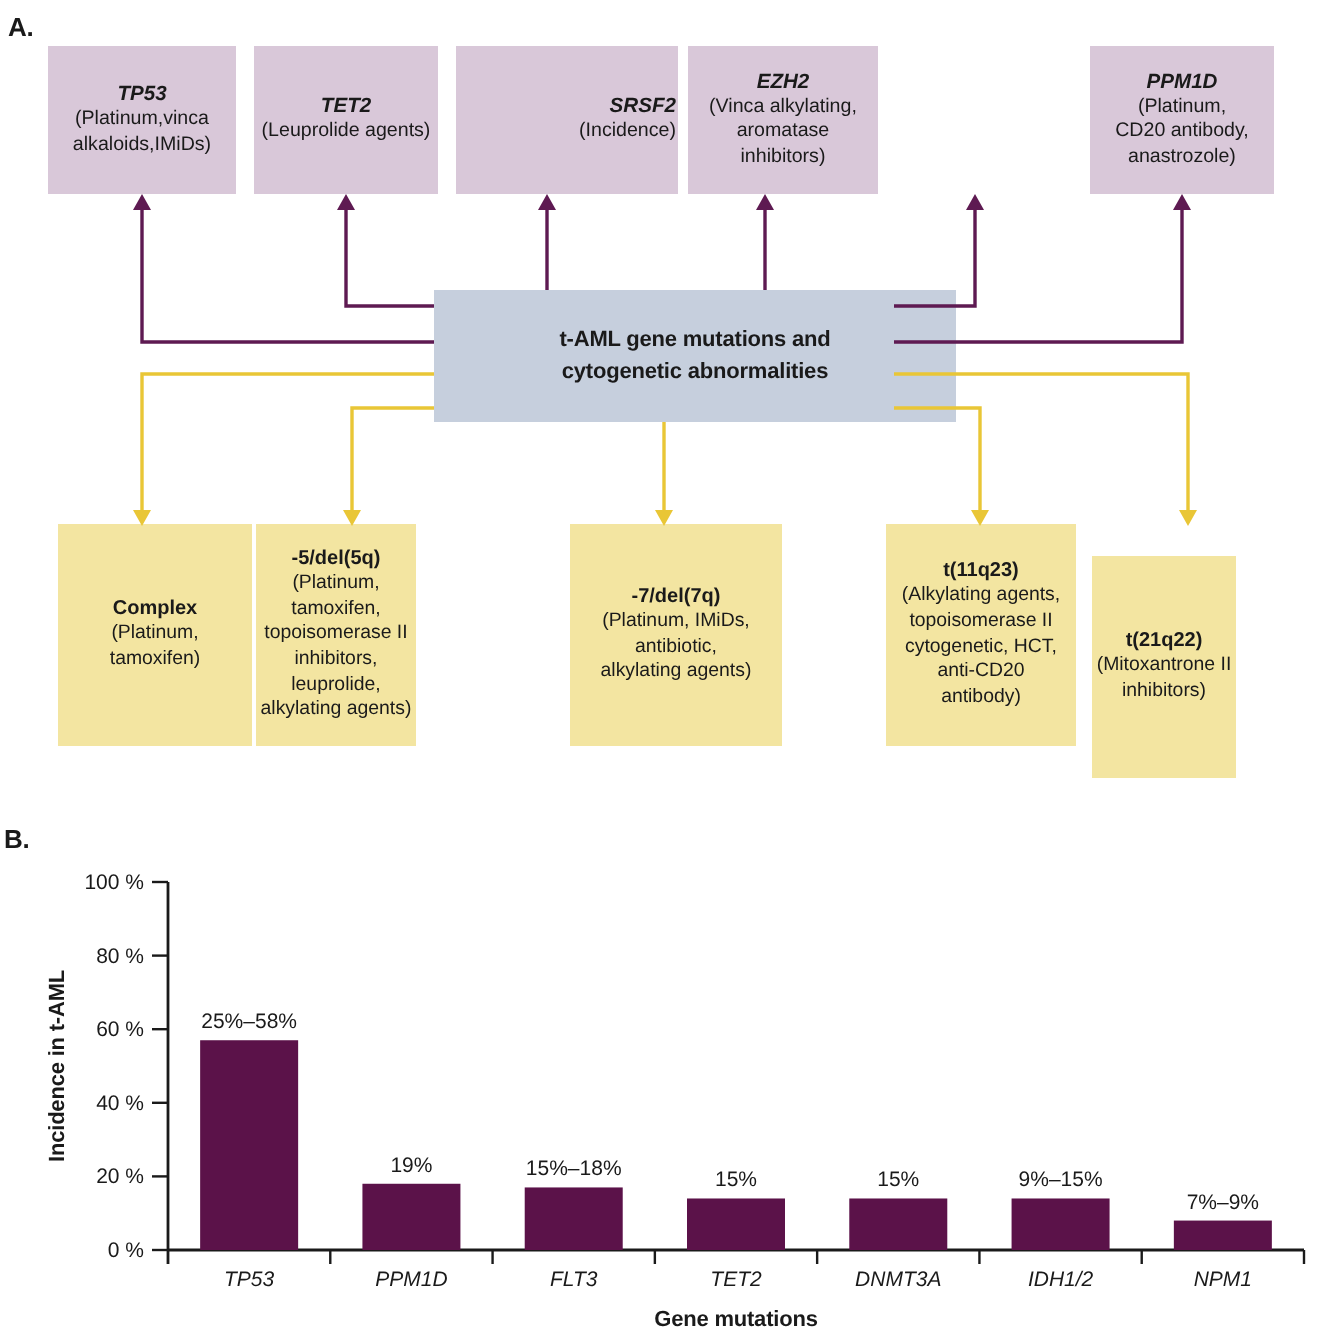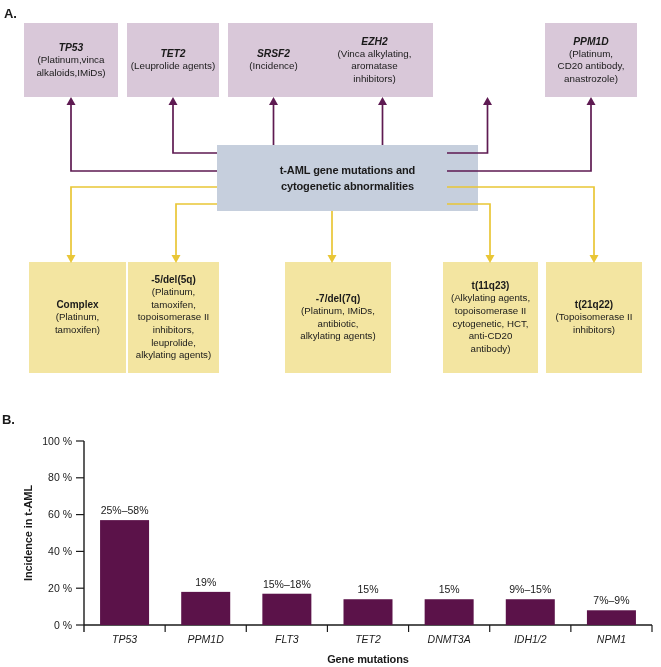--- a/index.html
+++ b/index.html
@@ -52,46 +52,46 @@
 
   <div class="gbox" style="left:24px;width:94px;">
     <div class="gene">TP53</div>
     <div class="detail">(Platinum,vinca
 alkaloids,IMiDs)</div>
   </div>
   <div class="gbox" style="left:127px;width:92px;">
     <div class="gene">TET2</div>
     <div class="detail">(Leuprolide agents)</div>
   </div>
-  <div class="gbox" style="left:228px;width:91px;">
+  <div class="gbox" style="left:228px;width:111px;align-items:flex-end;">
     <div class="gene">SRSF2</div>
     <div class="detail">(Incidence)</div>
   </div>
-  <div class="gbox" style="left:316px;width:117px;">
+  <div class="gbox" style="left:344px;width:95px;">
     <div class="gene">EZH2</div>
     <div class="detail">(Vinca alkylating,
 aromatase
 inhibitors)</div>
   </div>
   <div class="gbox" style="left:545px;width:92px;">
     <div class="gene">PPM1D</div>
     <div class="detail">(Platinum,
 CD20 antibody,
 anastrozole)</div>
   </div>
 
   <div class="cbox">t-AML gene mutations and
 cytogenetic abnormalities</div>
 
   <div class="ybox" style="left:29px;width:97px;">
     <div class="yname">Complex</div>
     <div class="detail">(Platinum,
 tamoxifen)</div>
   </div>
-  <div class="ybox" style="left:128px;width:91px;">
+  <div class="ybox" style="left:128px;width:80px;">
     <div class="yname">-5/del(5q)</div>
     <div class="detail">(Platinum,
 tamoxifen,
 topoisomerase II
 inhibitors,
 leuprolide,
 alkylating agents)</div>
   </div>
   <div class="ybox" style="left:285px;width:106px;">
     <div class="yname">-7/del(7q)</div>
@@ -100,23 +100,23 @@
 alkylating agents)</div>
   </div>
   <div class="ybox" style="left:443px;width:95px;">
     <div class="yname">t(11q23)</div>
     <div class="detail">(Alkylating agents,
 topoisomerase II
 cytogenetic, HCT,
 anti-CD20
 antibody)</div>
   </div>
-  <div class="ybox" style="left:546px;width:96px;">
+  <div class="ybox" style="left:546px;width:72px;margin-top:16px;">
     <div class="yname">t(21q22)</div>
-    <div class="detail">(Topoisomerase II
+    <div class="detail">(Mitoxantrone II
 inhibitors)</div>
   </div>
 
   <svg class="arrows" width="661" height="410" viewBox="0 0 661 410">
 
     <path class="p-line" d="M217,171 L71,171 L71,105"></path>
     <polygon class="p-head" points="66.5,105 75.5,105 71,97"></polygon>
     <path class="p-line" d="M217,153 L173,153 L173,105"></path>
     <polygon class="p-head" points="168.5,105 177.5,105 173,97"></polygon>
     <path class="p-line" d="M273.5,145 L273.5,105"></path>

